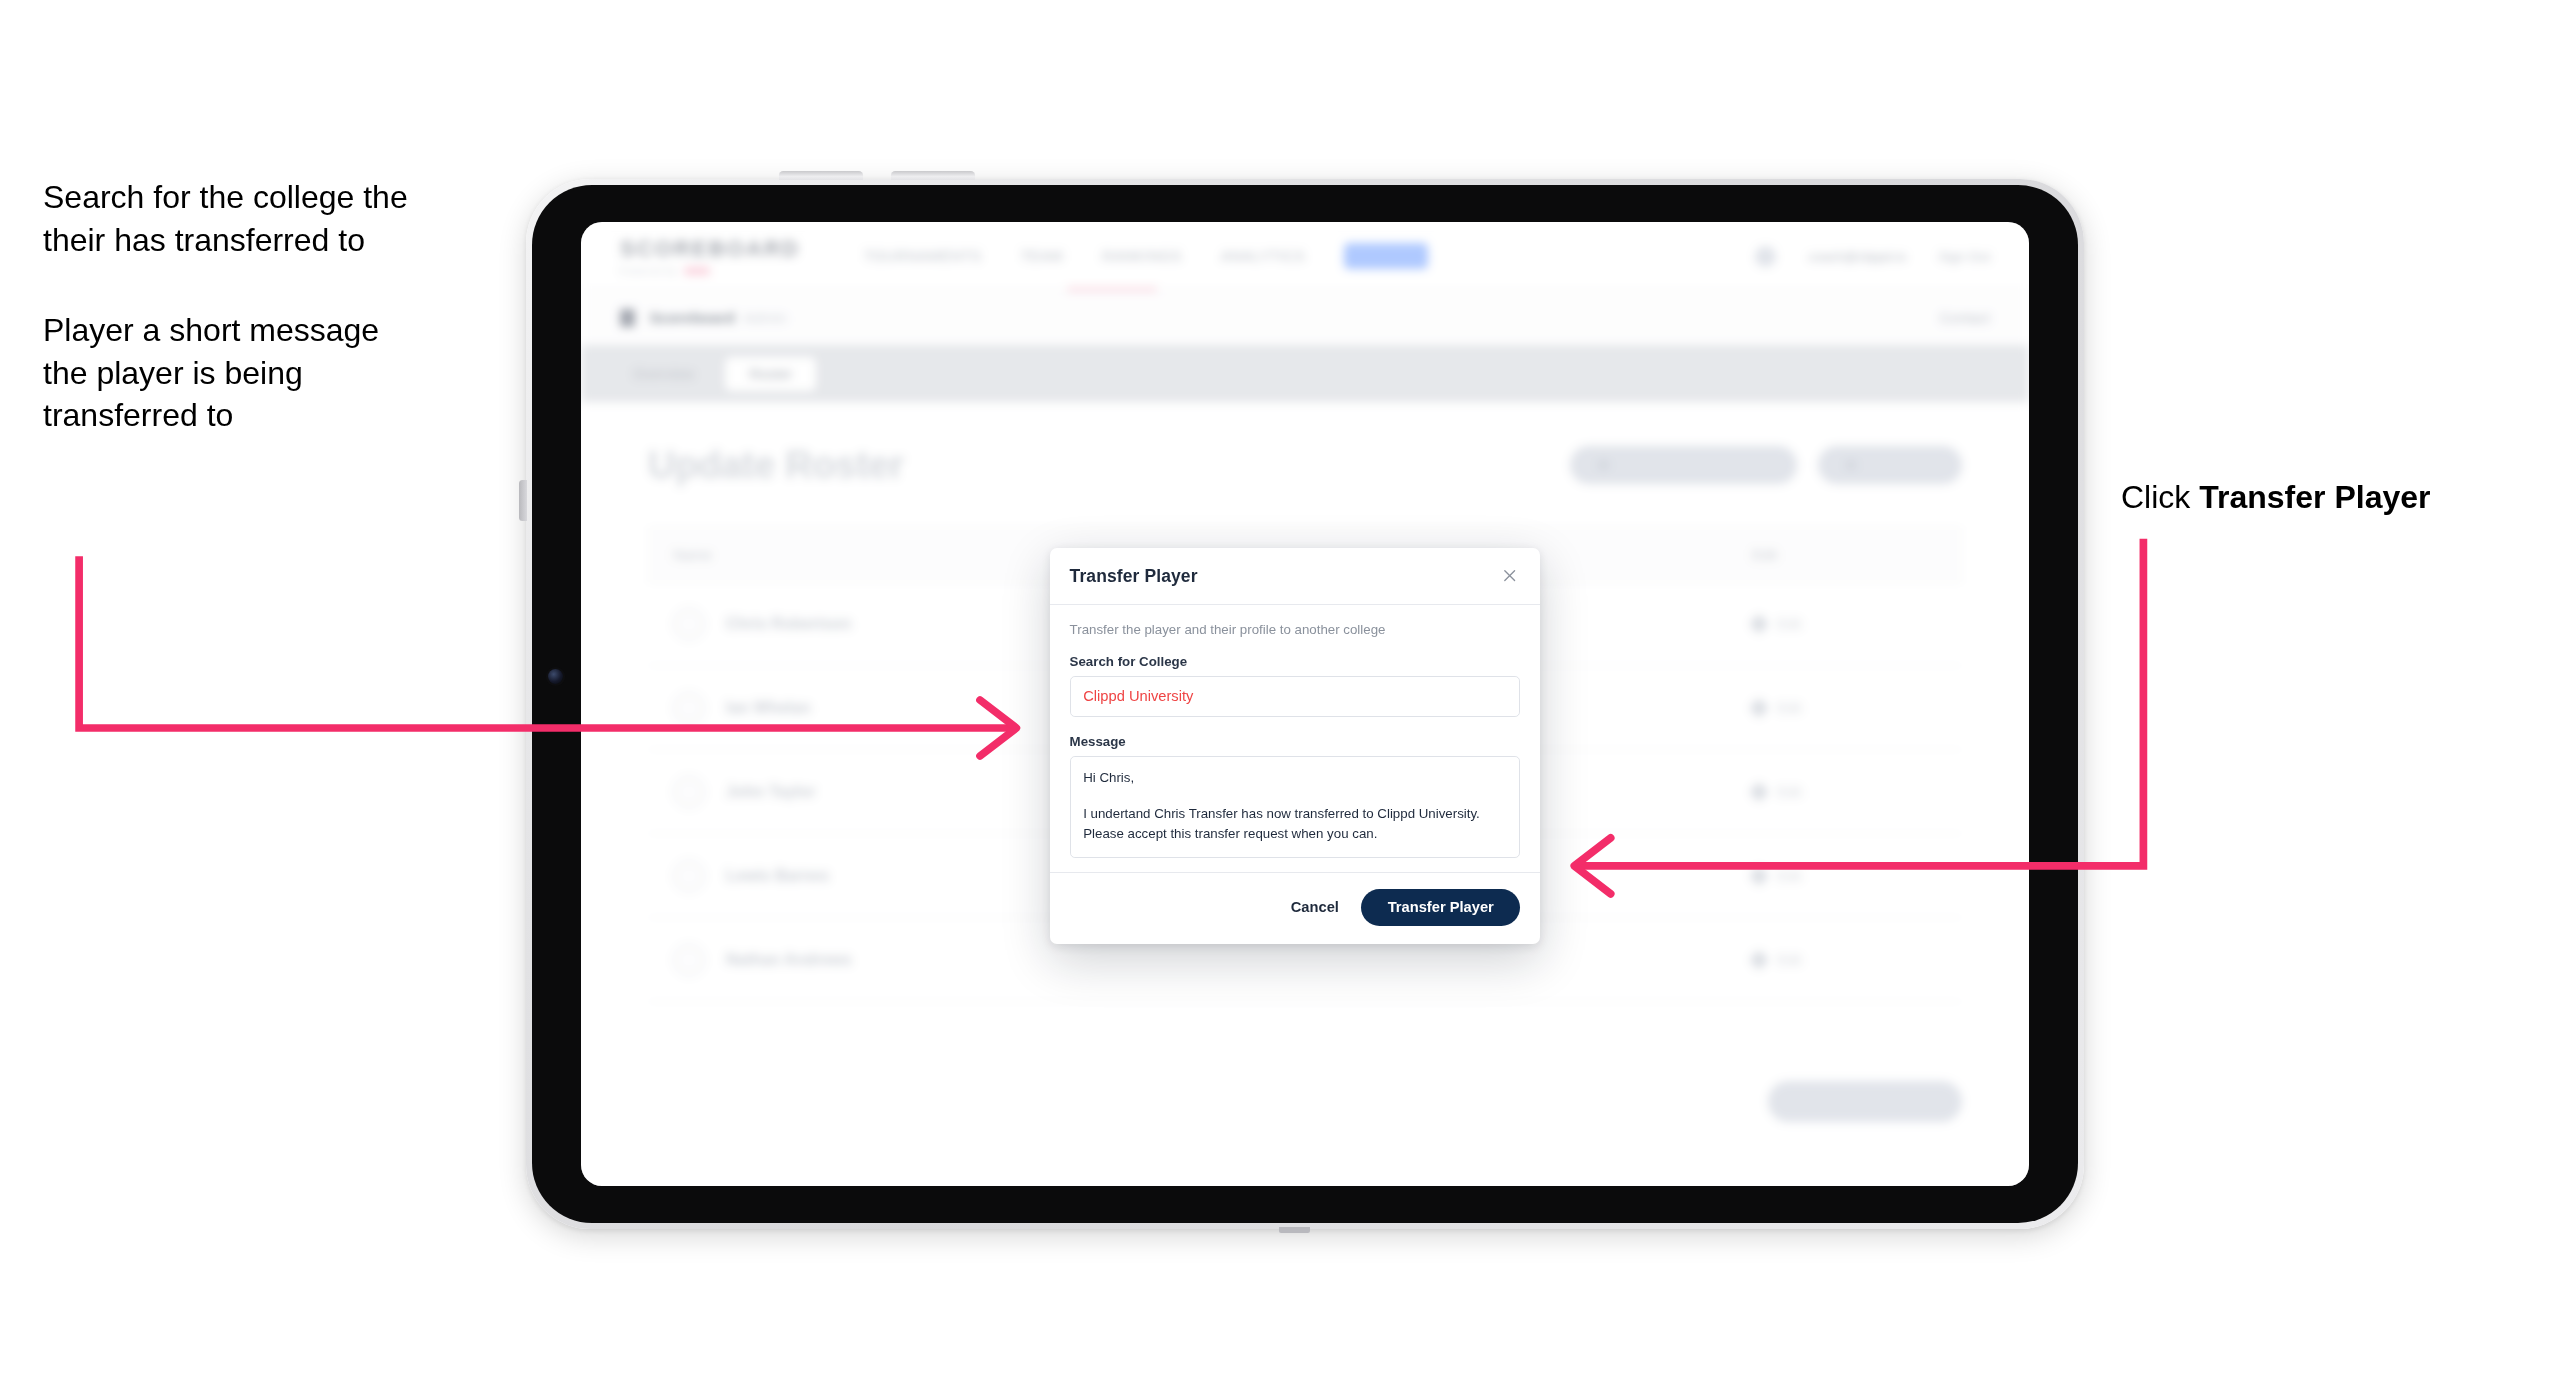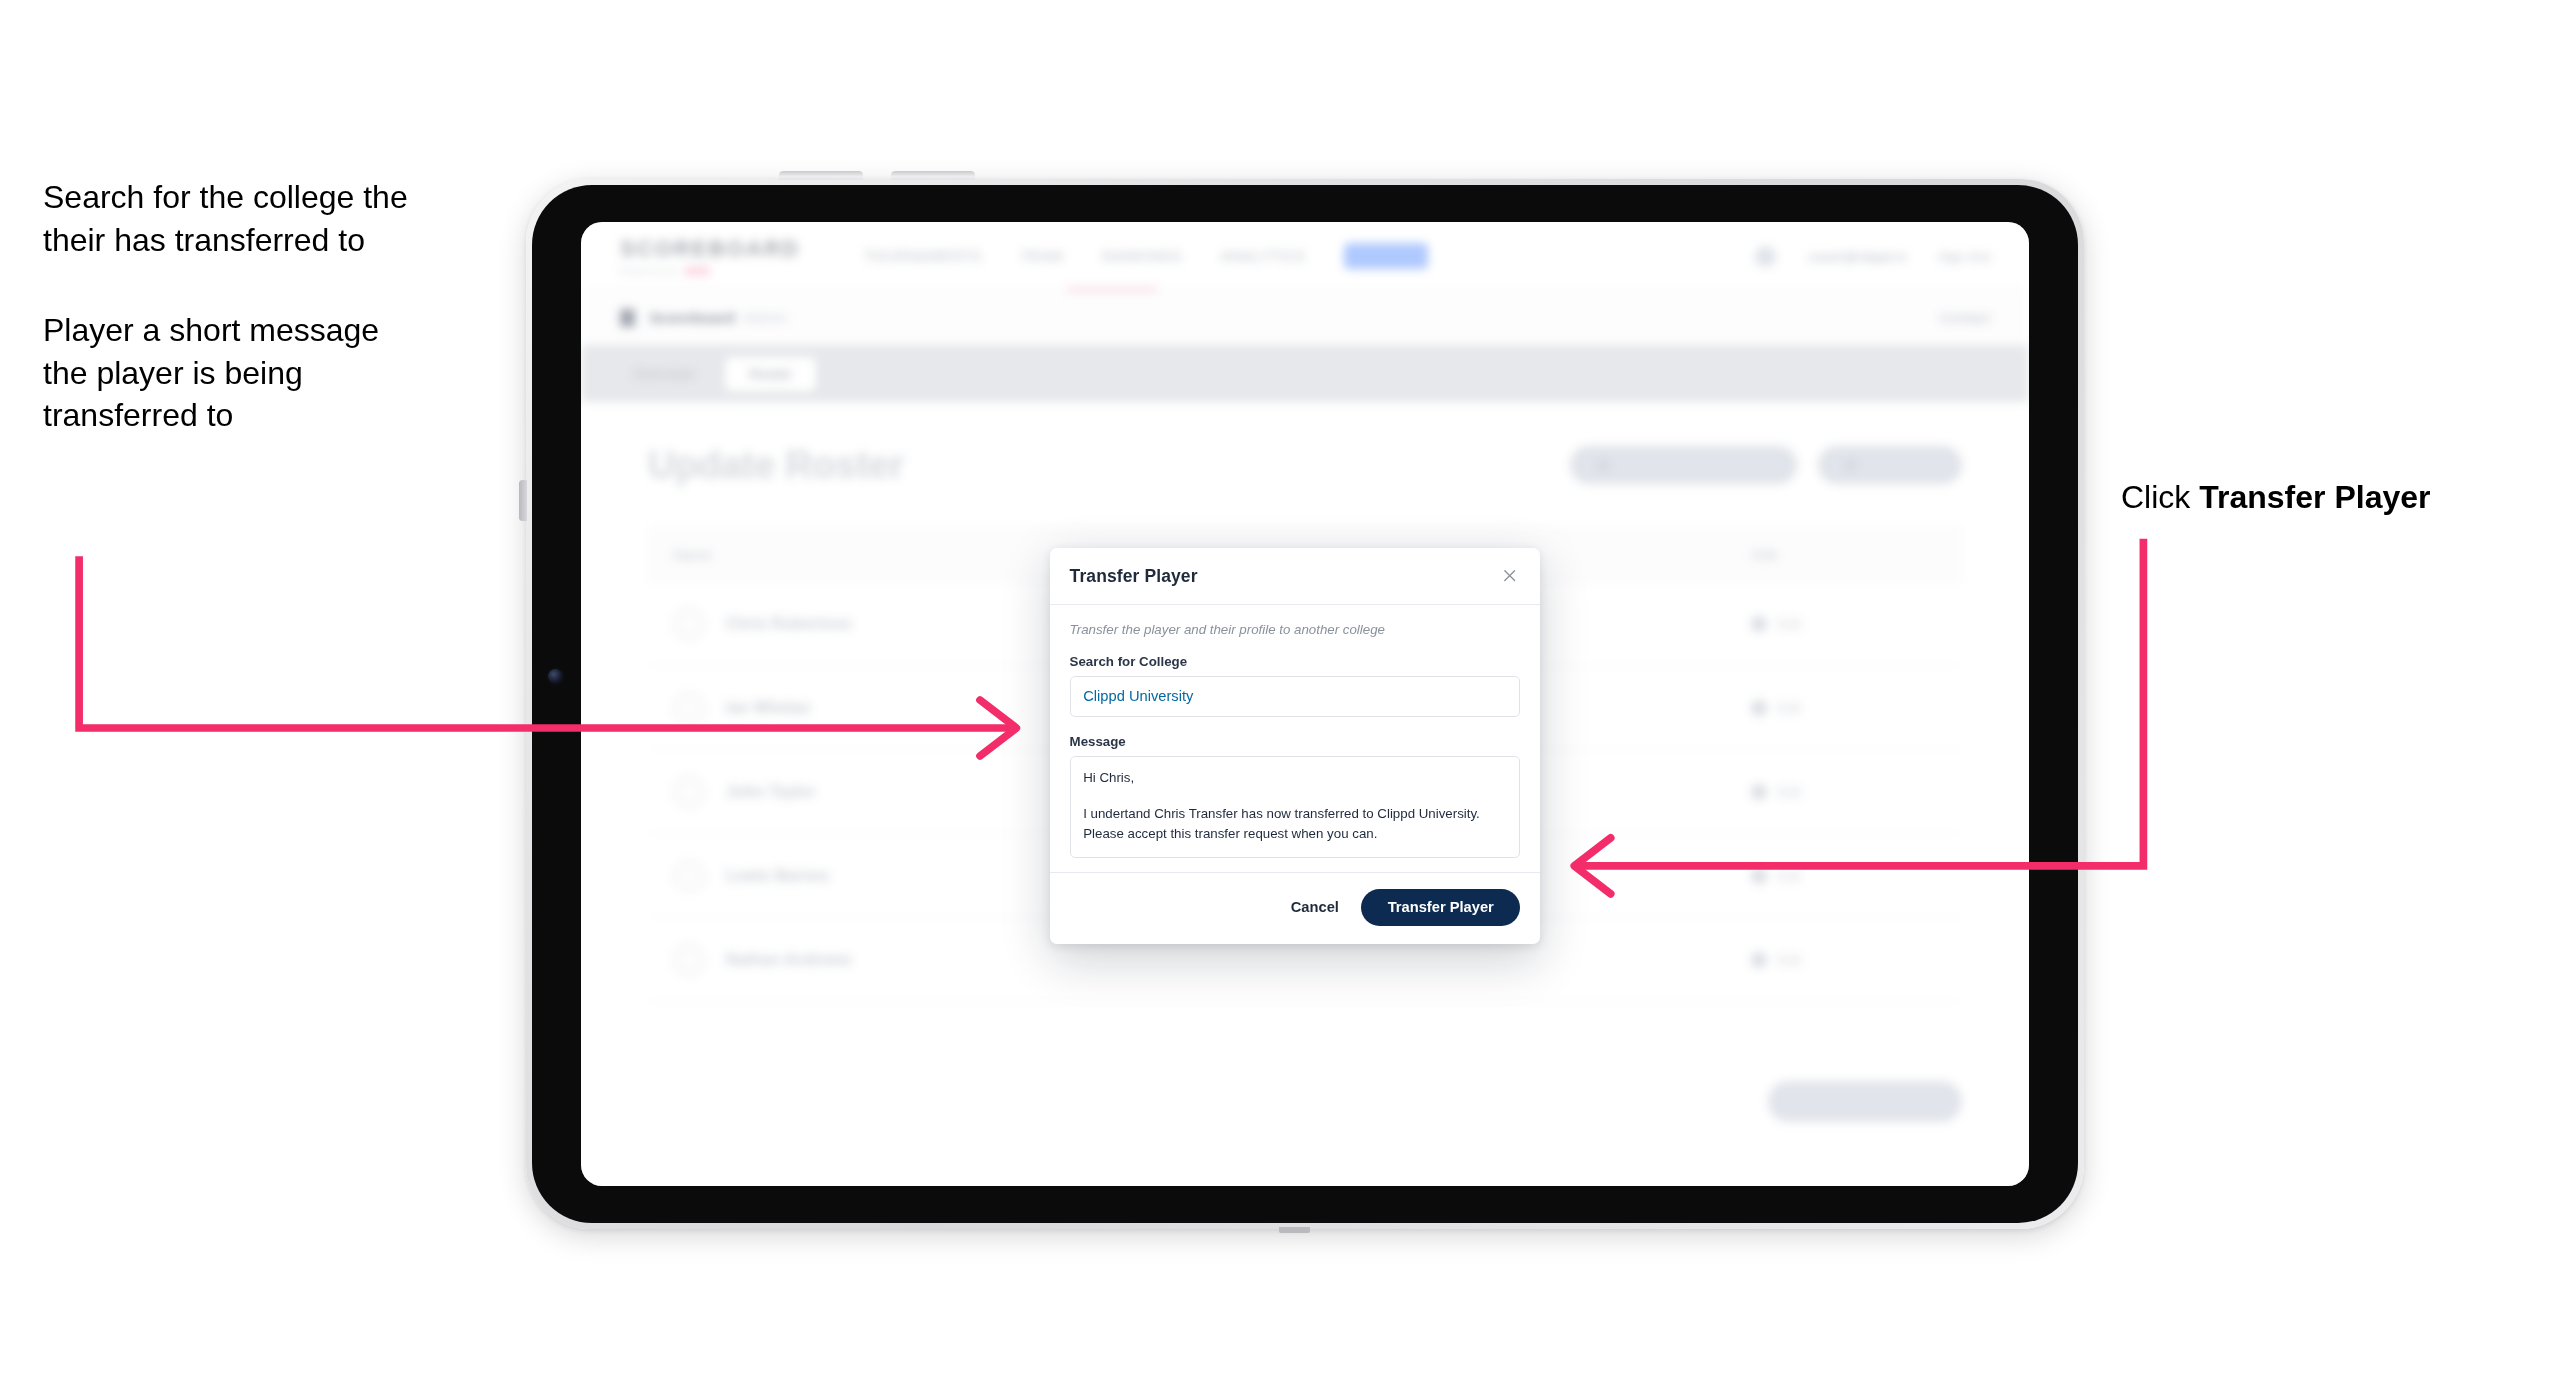--- a/index.html
+++ b/index.html
@@ -264,34 +264,34 @@
     letter-spacing: 0.1px;
   }
   .modal-close {
     width: 21px; height: 21px;
     display: flex; align-items: center; justify-content: center;
     cursor: pointer;
   }
   .modal-close svg { display: block; }
   .modal-body { padding: 17px 19.6px 14px 19.6px; }
   .modal-desc {
-    font-size: 13.3px; color: #8a919c; margin-bottom: 17px; font-style: italic;
+    font-size: 13.3px; color: #8a919c; margin-bottom: 17px;
   }
   .field-label {
     font-size: 13.3px; font-weight: 600; color: #2b3648;
     margin-bottom: 7.7px;
   }
   .text-input {
     width: 100%;
     box-sizing: border-box;
     border: 0.7px solid #dfe2e8;
     border-radius: 4.9px;
     padding: 11.2px 12.6px;
     font-size: 14.7px;
-    color: #0369a1;
+    color: #ef4444;
     font-family: "Liberation Sans", sans-serif;
     background: #fff;
     outline: none;
     margin-bottom: 17px;
   }
   .textarea-box {
     width: 100%;
     box-sizing: border-box;
     border: 0.7px solid #dfe2e8;
     border-radius: 4.9px;

